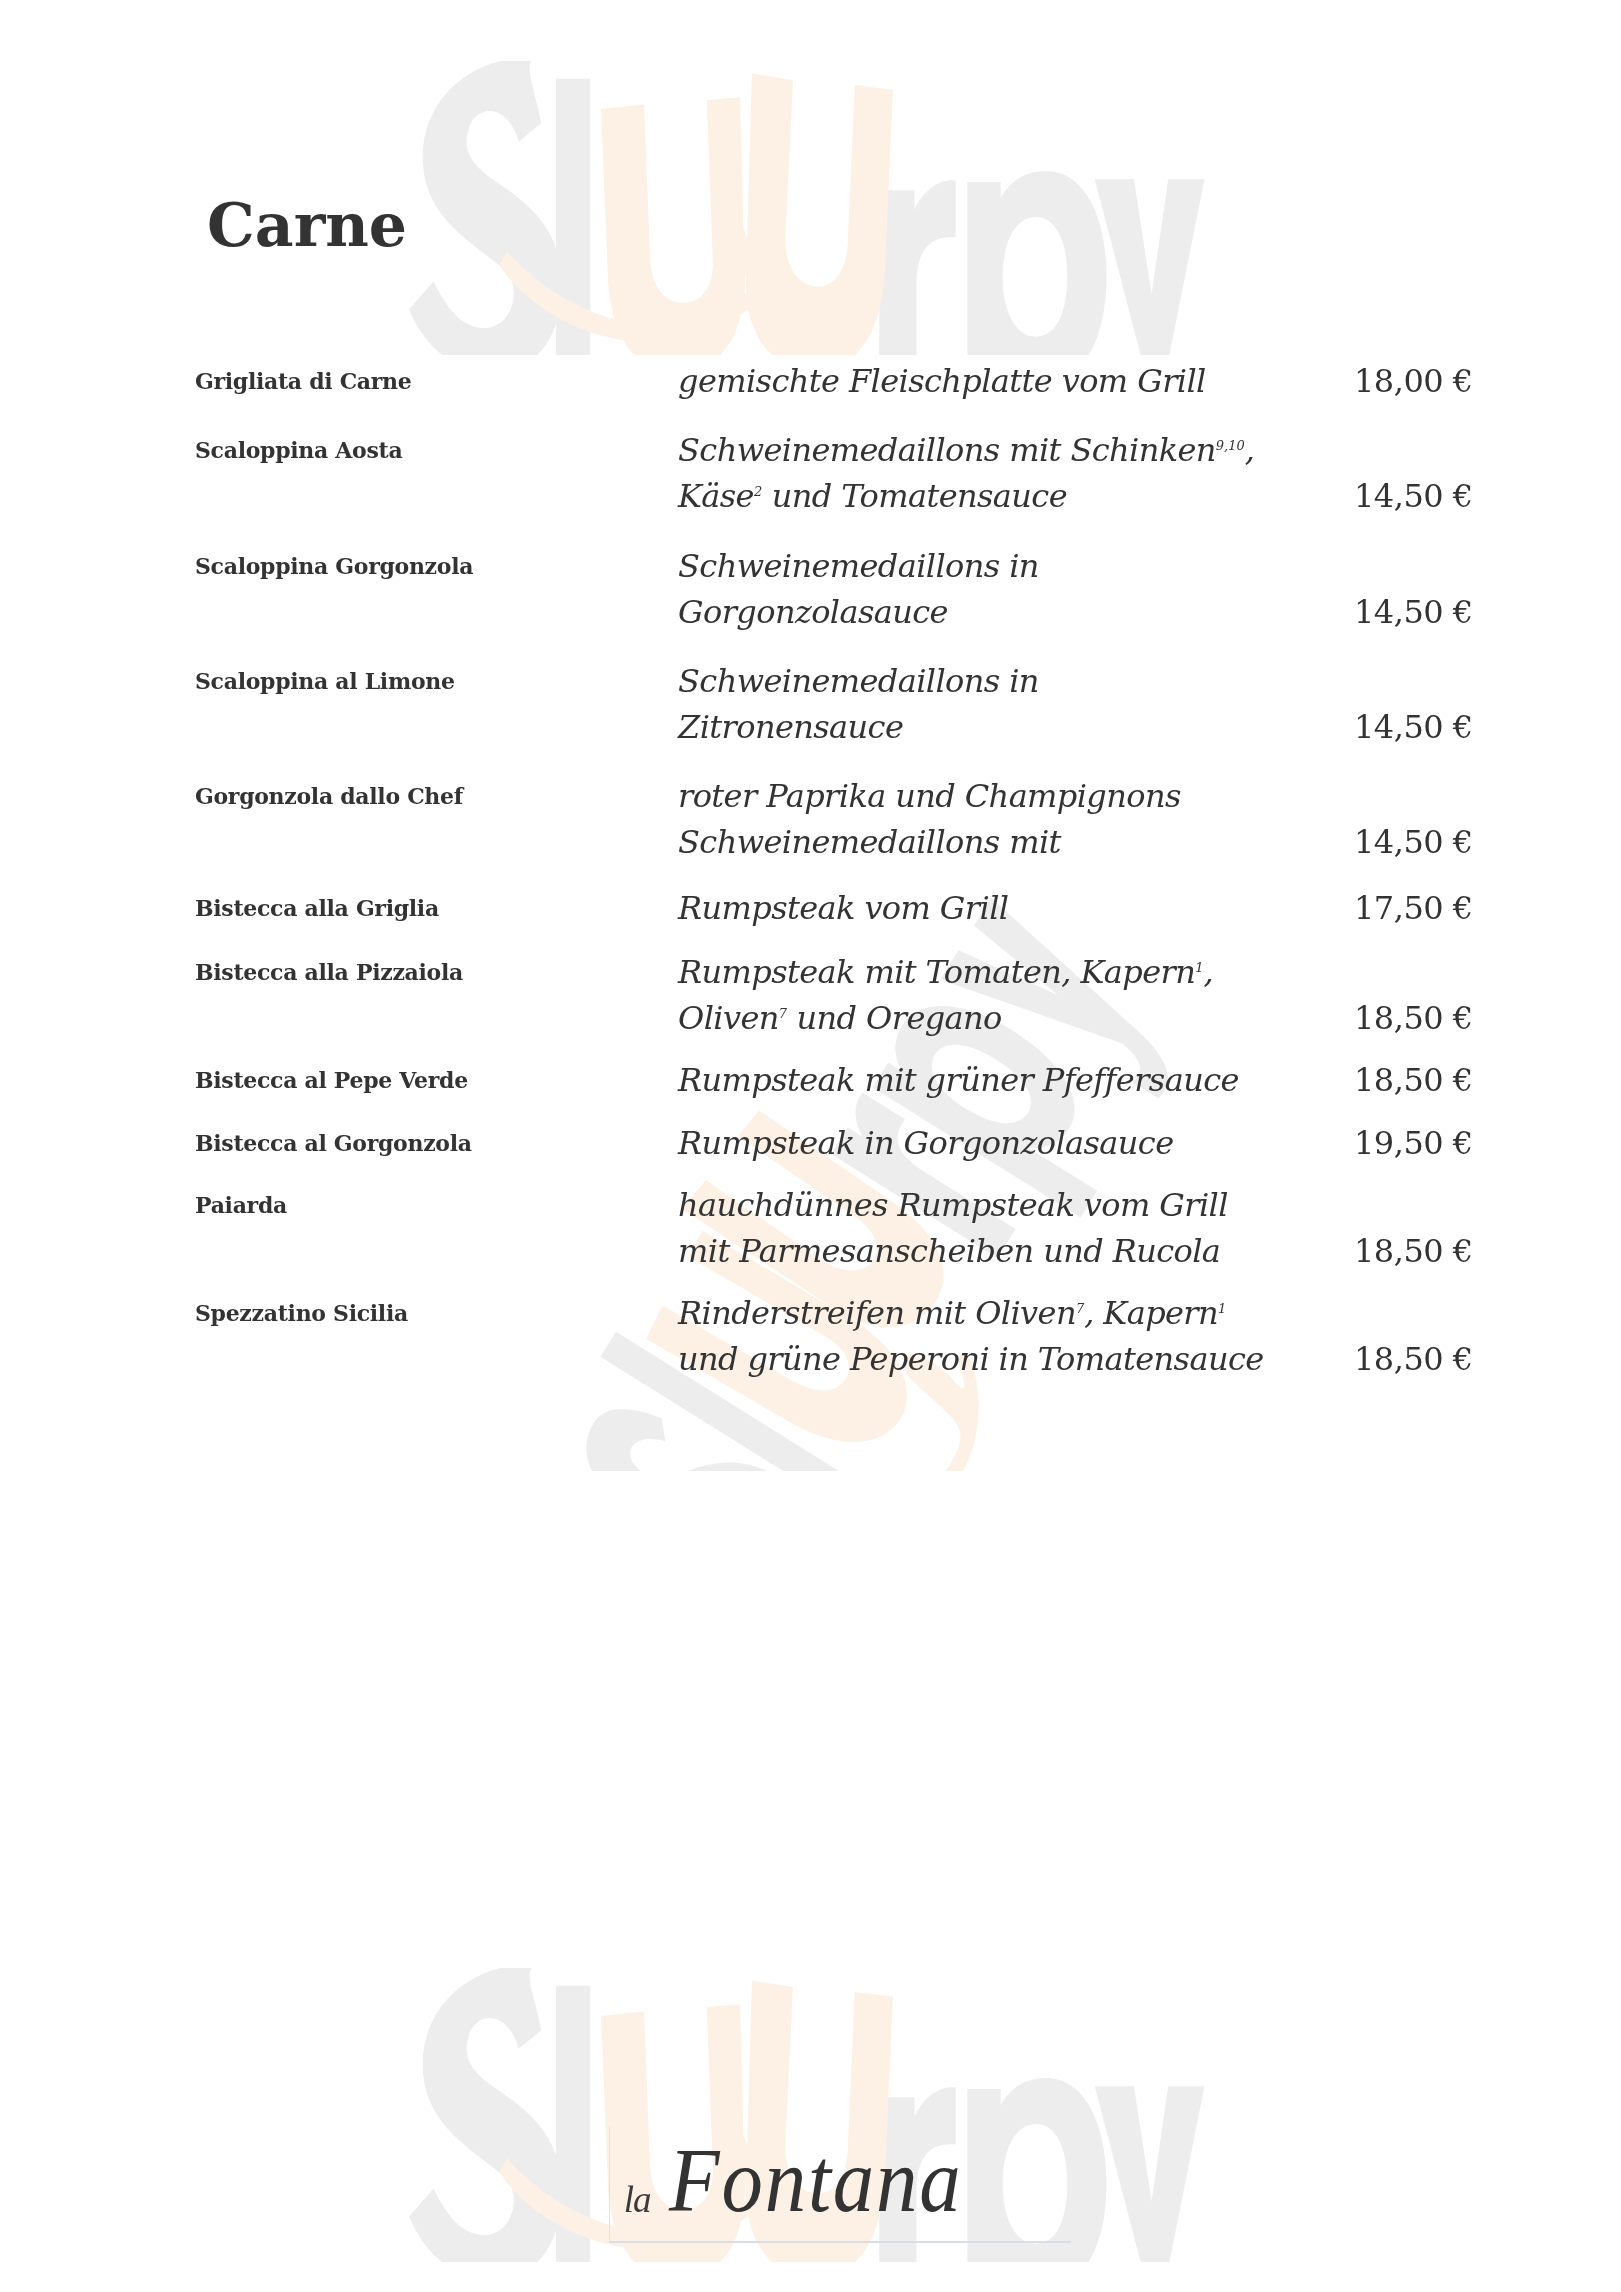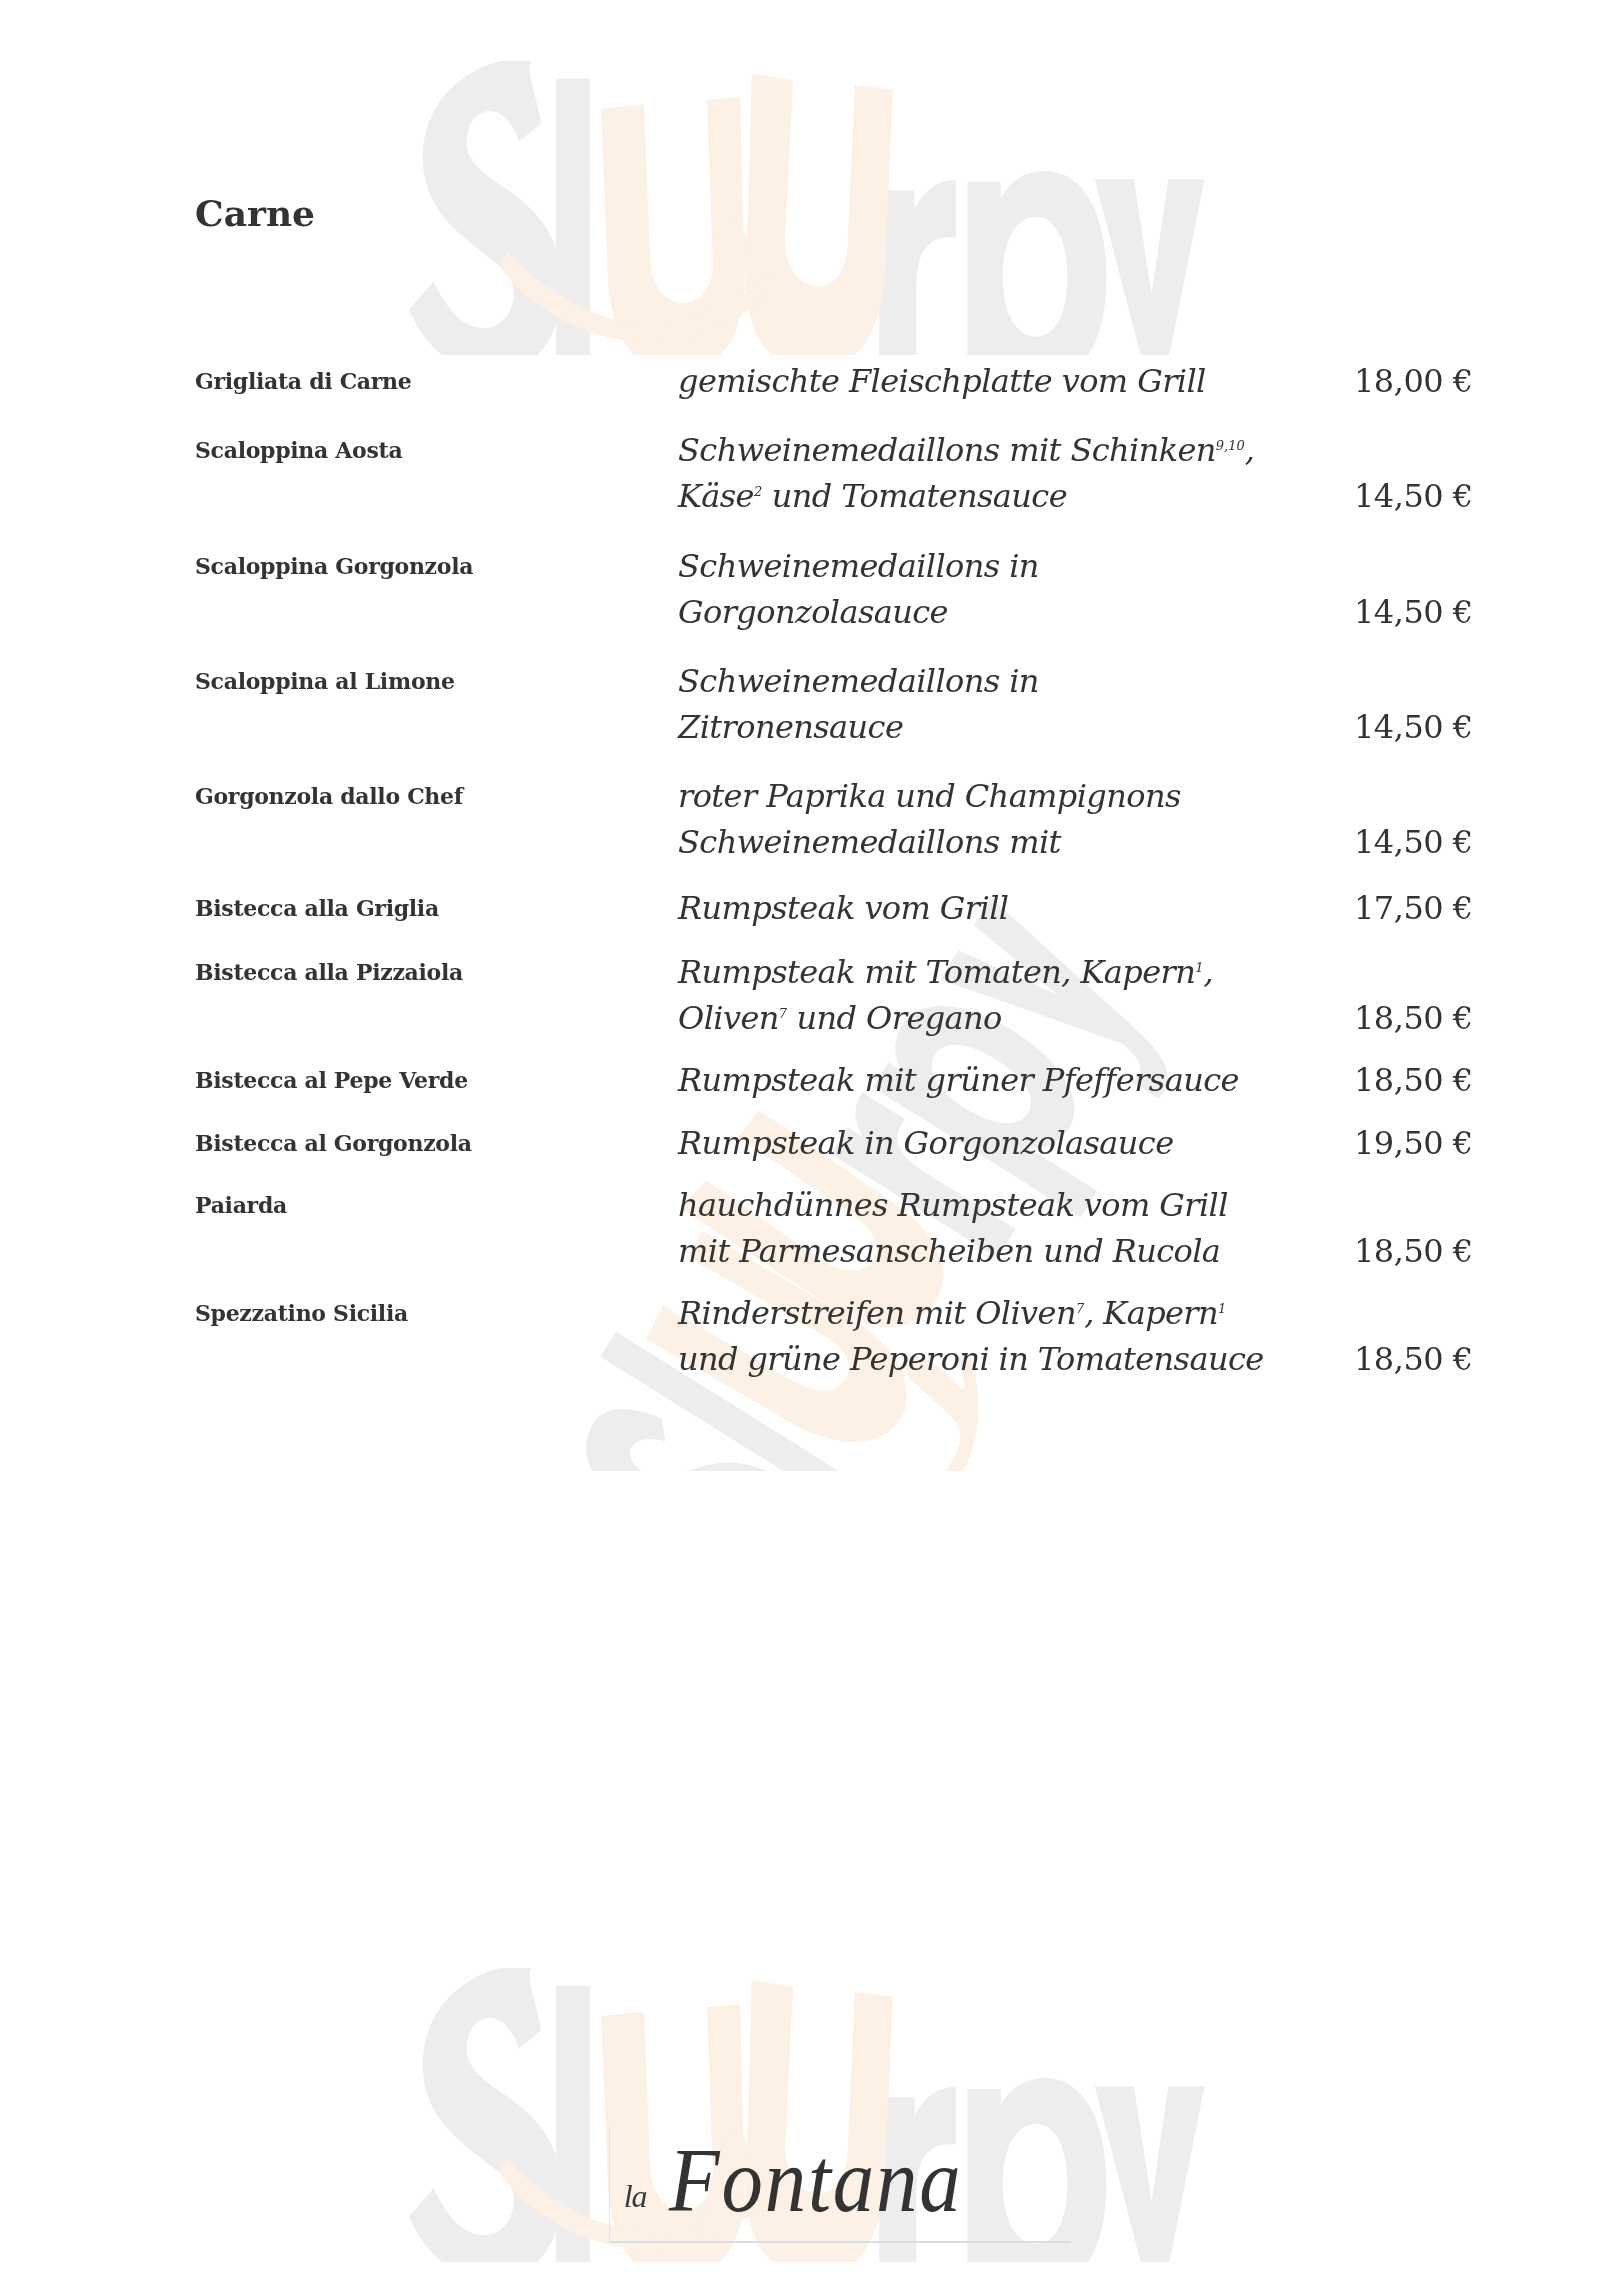--- a/index.html
+++ b/index.html
@@ -7,42 +7,42 @@
          font-family: "DejaVu Serif", "Liberation Serif", serif; color: #333333; }
 
   
   .wm { position: absolute; pointer-events: none; }
   .wm svg { display: block; width: 100%; height: 100%; }
   .wm-top { left: 409px; top: 61px; width: 818px; height: 294px; }
   .wm-mid { left: 461px; top: 765px; width: 765px; height: 706px; }
   .wm-bottom { left: 409px; top: 1968px; width: 818px; height: 294px; }
 
   
-  .section-title { position: absolute; left: 195px; top: 182px; margin: 0;
-    font-family: "DejaVu Serif", serif; font-weight: bold; font-size: 36px;
+  .section-title { position: absolute; left: 195px; top: 182px; margin: 12px;
+    font-family: "DejaVu Serif", serif; font-weight: bold; font-size: 60px;
     line-height: 63px; color: #333333; letter-spacing: 0px; }
 
   
   .menu-item { position: absolute; left: 195px; width: 1294px; }
   .dish-name { position: absolute; left: 0; top: 0; font-weight: bold;
     font-size: 22px; line-height: 46px; white-space: nowrap;
     font-family: "DejaVu Serif", serif; letter-spacing: -0.3px; }
   .dish-desc { position: absolute; left: 483px; top: 0; font-style: italic;
     font-size: 32px; line-height: 46px; white-space: nowrap;
     font-family: "DejaVu Serif", serif; letter-spacing: -0.6px; }
   .dish-desc .line { display: block; height: 46px; }
   .dish-desc sup { font-size: 13px; line-height: 0; vertical-align: 10.8px; letter-spacing: 0; }
   .dish-price { position: absolute; left: 1159px; font-size: 32px; line-height: 46px;
     white-space: nowrap; font-family: "DejaVu Serif", serif; letter-spacing: -0.5px; }
 
   
   .logo-box { position: absolute; left: 609px; top: 2127px; width: 461px; height: 114px;
     border-left: 1px solid #dfe4ea; border-bottom: 2px solid #d6dee6; }
   .logo-la { position: absolute; left: 13.7px; top: 51px; font-family: "Liberation Serif", serif;
-    font-style: italic; font-size: 32px; color: #3a3a3a; letter-spacing: -1px; }
+    font-style: italic; font-size: 37px; color: #3a3a3a; letter-spacing: -1px; }
   .logo-name { position: absolute; left: 59px; top: 2px; font-family: "Liberation Serif", serif;
     font-style: italic; font-size: 90px; color: #333333; letter-spacing: 2px;
     transform: scaleX(0.92); transform-origin: left center; }
 </style>
 </head>
 <body>
 
 <div class="wm wm-top">
   <svg viewBox="0 0 835 300">
     <g fill="#ededed">

